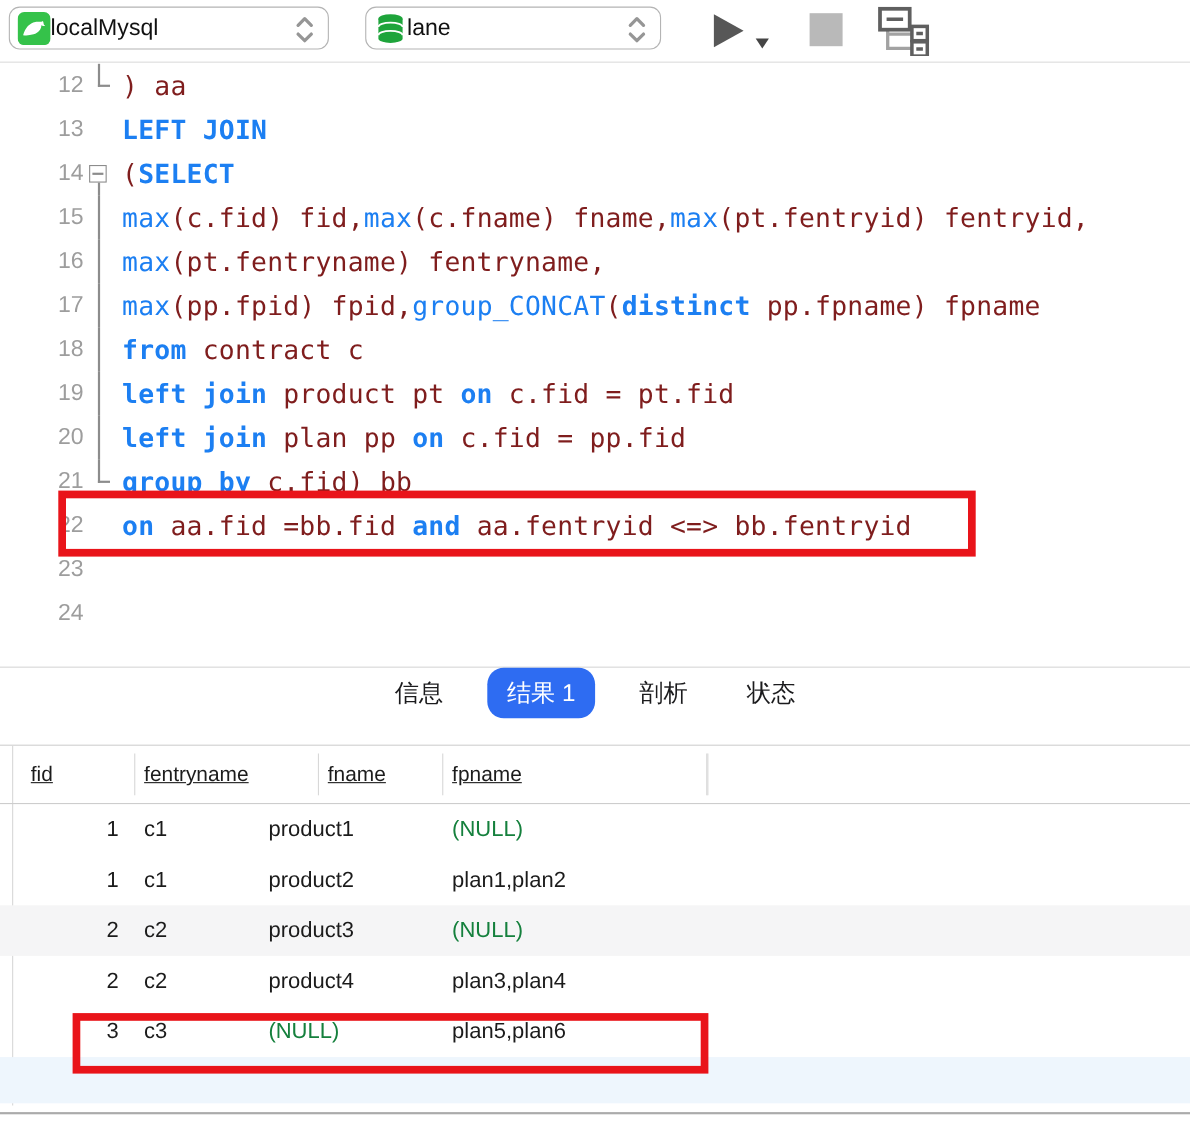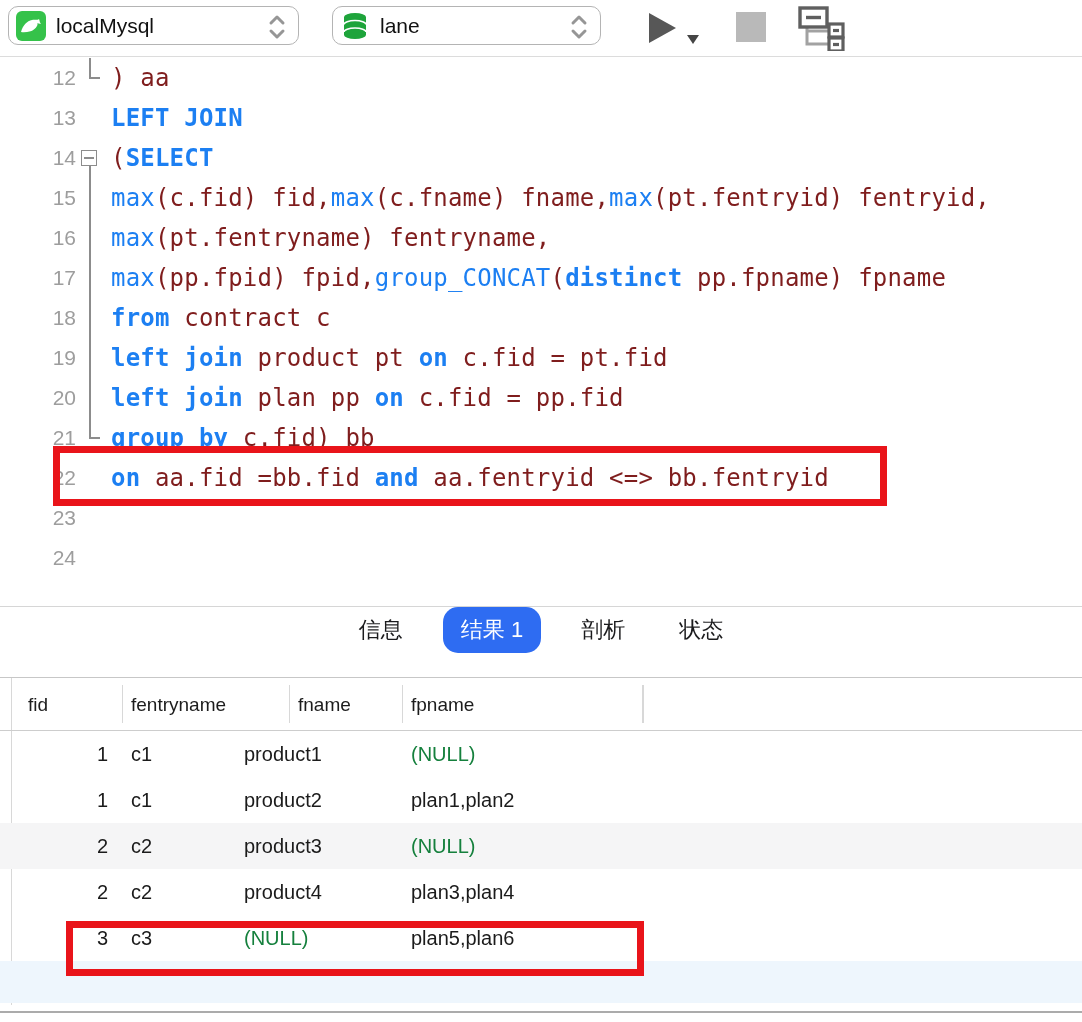--- a/index.html
+++ b/index.html
@@ -4,21 +4,21 @@
 <style>
   * { margin:0; padding:0; box-sizing:border-box; }
   html,body { width:1082px; height:1022px; background:#fff; font-family:"Liberation Sans", sans-serif; }
   #app { position:relative; width:1082px; height:1022px; background:#fff; overflow:hidden; }
 
   
   .toolbar { position:absolute; left:0; top:0; width:1082px; height:57px; background:#fff; border-bottom:1px solid #dcdcdc; }
   .select { position:absolute; top:6px; height:39px; border:1.5px solid #b4b4b4; border-radius:10px; background:#fff; display:flex; align-items:center; }
   .select.conn { left:8px;  width:291px; }
   .select.db   { left:332px; width:269px; }
-  .select .txt { font-size:21px; color:#111; margin-left:10px; }
+  .select .txt { font-size:21px; color:#111; }
   .sel-icon { width:30px; height:30px; margin-left:7px; flex:0 0 auto; }
   .chev { position:absolute; right:10px; top:7px; }
 
   .tbtn { position:absolute; background:none; border:none; cursor:pointer; }
   .play-tri { width:0; height:0; border-left:27px solid #575757; border-top:15px solid transparent; border-bottom:15px solid transparent; }
   .play-caret { position:absolute; left:38px; top:24px; width:0; height:0; border-top:9px solid #454545; border-left:6px solid transparent; border-right:6px solid transparent; }
   .stop-sq { width:30px; height:30px; background:#b9b9b9; }
 
   
   .editor { position:absolute; left:0; top:58px; width:1082px; height:548px; background:#fff; }
@@ -36,21 +36,21 @@
 
   
   .tabbar { position:absolute; left:0; top:606px; width:1082px; height:72px; background:#fff; border-top:1px solid #d6d6d6; border-bottom:1px solid #c7c7c7; display:flex; align-items:flex-start; justify-content:center; gap:26px; }
   .tab { font-size:22px; color:#1b1b1d; padding:8px 14px; border-radius:8px; background:transparent; border:none; cursor:pointer; }
   .tab.active { background:#2e6cf2; color:#fff; padding:8px 18px;border-radius:15px; }
 
   
   .grid { position:absolute; left:0; top:678px; width:1082px; height:330px; background:#fff; }
   .grid-leftline { position:absolute; left:11px; top:0; width:1px; height:327px; background:#d8d8d8; }
   .ghead { position:absolute; left:0; top:0; width:1082px; height:53px; border-bottom:1px solid #cdcdcd; display:flex; }
-  .ghead .hcell { font-size:19px; color:#1c1c1c; line-height:53px; padding-left:8px; position:relative; }
+  .ghead .hcell { font-size:19px; color:#1c1c1c; line-height:53px; padding-left:8px; position:relative;text-decoration:underline; }
   .ghead .hdiv { position:absolute; right:0; top:7px; bottom:7px; width:1px; background:#d8d8d8; }
   .c-fid{ width:123px; } .c-fname{ width:113px; } .c-fentry{ width:167px; } .c-fpname{ width:240px; }
   .rows { position:absolute; left:0; top:53px; width:1082px; }
   .grow { display:flex; height:46px; }
   .grow.stripe-gray { background:#f5f5f6; }
   .grow.stripe-blue { background:#eef6fd; height:42px; }
   .gcell { font-size:20px; color:#1b1b1b; line-height:46px; padding-left:8px; overflow:hidden; white-space:nowrap; }
   .gcell.num { text-align:right; padding-right:15px; padding-left:0; }
   .gcell.nullv { color:#15803d; }
 

